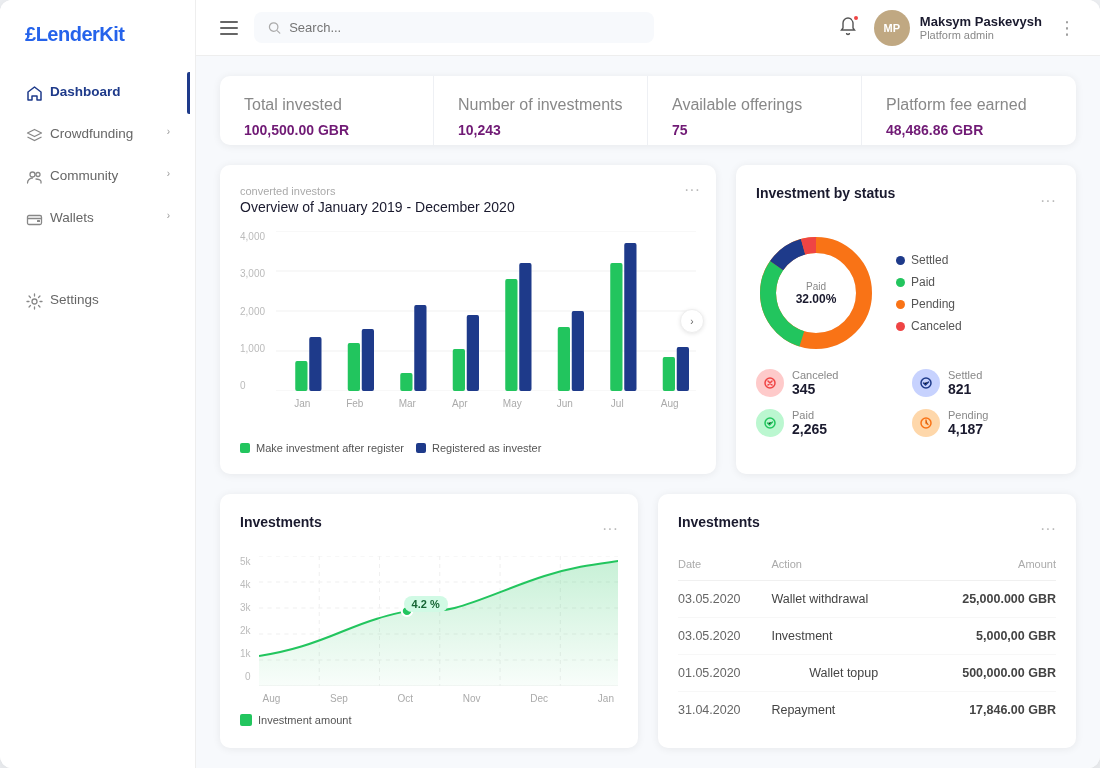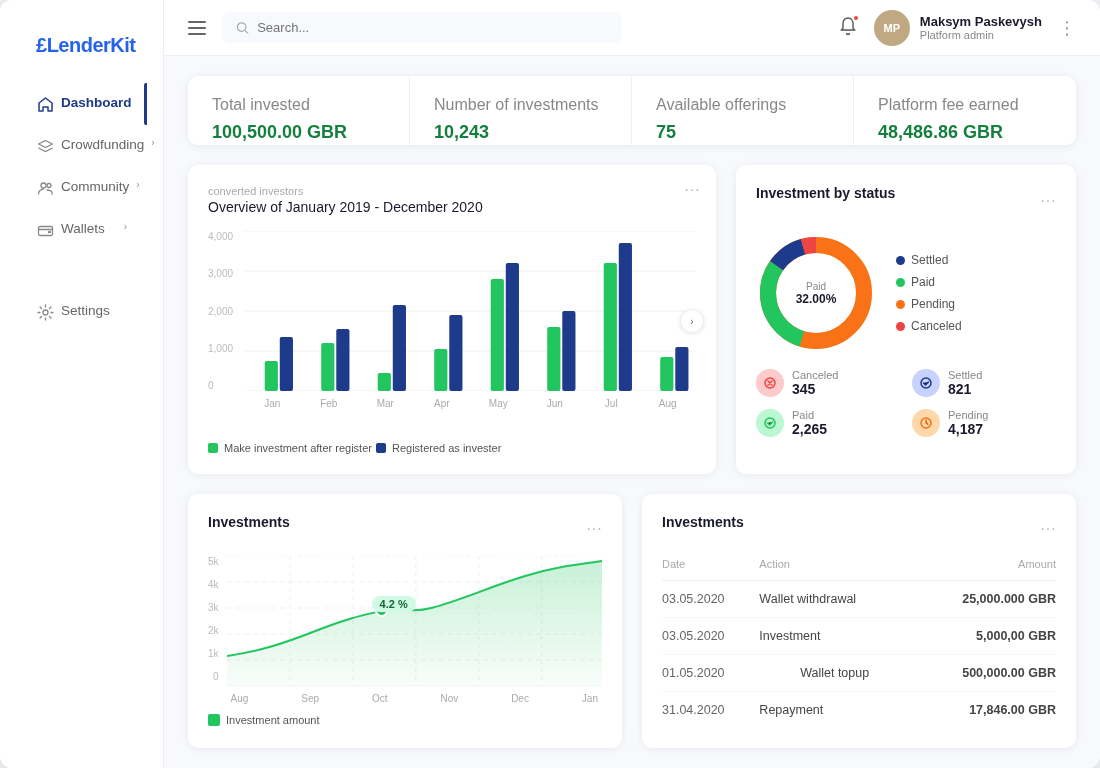--- a/index.html
+++ b/index.html
@@ -1,21 +1,21 @@
 <!DOCTYPE html>
 <html><head>
   <meta charset="utf-8">
   <style>
     * { box-sizing: border-box; margin: 0; padding: 0; }
     body { font-family: -apple-system, BlinkMacSystemFont, 'Segoe UI', sans-serif; background: #f0f2f5; color: #333; font-size: 13px; }
     
     .app-shell { display: flex; height: 768px; width: 1100px; background: #fff; border-radius: 12px; overflow: hidden; box-shadow: 0 4px 24px rgba(0,0,0,0.12); }
     
     
-    .sidebar { width: 164px; background: #fff; border-right: 1px solid #eee; display: flex; flex-direction: column; padding: 16px; flex-shrink: 0; }
+    .sidebar { width: 196px; background: #fff; border-right: 1px solid #eee; display: flex; flex-direction: column; padding: 5px; flex-shrink: 0; }
     .sidebar-logo { padding: 18px 20px; font-size: 20px; font-weight: 700; color: #1a1a2e; letter-spacing: -0.5px; border-bottom: none; }
     .sidebar-logo span { color: #2563eb; }
     .sidebar-nav { flex: 1; padding: 8px 0; }
     .nav-item { display: flex; align-items: flex-start; padding: 12px 20px; cursor: pointer; color: #666; font-size: 13.5px; font-weight: 500; position: relative; gap: 7px; }
     .nav-item.active { color: #1e3a8a; font-weight: 700; }
     .nav-item.active::after { content: ''; position: absolute; right: 0; top: 0; bottom: 0; width: 3px; background: #1e3a8a; border-radius: 2px 0 0 2px; }
     .nav-icon { width: 18px; height: 18px; display: flex; align-items: center; justify-content: center; flex-shrink: 0; }
     .nav-chevron { margin-left: auto; font-size: 10px; color: #999; }
     .nav-item.active .nav-icon svg path, .nav-item.active .nav-icon svg rect { stroke: #1e3a8a; }
     
@@ -38,37 +38,37 @@
     .header-dots { color: #999; cursor: pointer; font-size: 18px; }
     
     
     .content { flex: 1; overflow-y: auto; padding: 20px 24px; display: flex; flex-direction: column; gap: 20px; }
     
     
     .stats-row { display: grid; grid-template-columns: repeat(4, 1fr); gap: 0; background: #fff; border-radius: 10px; box-shadow: 0 1px 8px rgba(0,0,0,0.07); overflow: hidden; }
     .stat-card { padding: 20px 24px; border-right: 1px solid #eef0f4; }
     .stat-card:last-child { border-right: none; }
     .stat-label { font-size: 16px; color: #888; margin-bottom: 8px; }
-    .stat-value { font-size: 18px; font-weight: 700; color: #15803d; }
+    .stat-value { font-size: 14px; font-weight: 700; color: #701a75; }
     
     
     .charts-row { display: grid; grid-template-columns: 1fr 340px; gap: 20px; }
     
     .chart-card { background: #fff; border-radius: 10px; box-shadow: 0 1px 8px rgba(0,0,0,0.07); padding: 20px; position: relative; }
     .chart-header { margin-bottom: 16px; }
     .chart-subtitle { font-size: 11px; color: #aaa; margin-bottom: 2px; }
     .chart-title { font-size: 14px; font-weight: 400; color: #1a1a2e; }
     .chart-dots { position: absolute; top: 16px; right: 16px; color: #bbb; cursor: pointer; font-size: 16px; }
     
     
     .bar-chart-area { position: relative; height: 180px; }
     .bar-chart-svg { width: 100%; height: 160px; }
     .bar-chart-labels { display: flex; justify-content: space-around; margin-top: 4px; }
     .bar-label { font-size: 10px; color: #aaa; text-align: center; flex: 1; }
-    .bar-legend { display: flex; gap: 4px; margin-top: 31px; }
+    .bar-legend { display: flex; gap: 12px; margin-top: 31px; }
     .legend-item { display: flex; align-items: center; gap: 6px; font-size: 11px; color: #555; }
     .legend-dot { width: 10px; height: 10px; border-radius: 2px; }
     .chart-nav-btn { position: absolute; right: -8px; top: 50%; transform: translateY(-50%); width: 24px; height: 24px; border-radius: 50%; background: #fff; border: 1px solid #eee; display: flex; align-items: center; justify-content: center; cursor: pointer; font-size: 10px; color: #666; box-shadow: 0 1px 4px rgba(0,0,0,0.1); }
     
     
     .donut-card { background: #fff; border-radius: 10px; box-shadow: 0 1px 8px rgba(0,0,0,0.07); padding: 20px; }
     .donut-title { font-size: 14px; font-weight: 600; color: #1a1a2e; margin-bottom: 16px; }
     .donut-body { display: flex; align-items: center; gap: 20px; }
     .donut-svg-wrap { position: relative; width: 120px; height: 120px; flex-shrink: 0; }
     .donut-center-text { position: absolute; top: 50%; left: 50%; transform: translate(-50%, -50%); text-align: center; }

